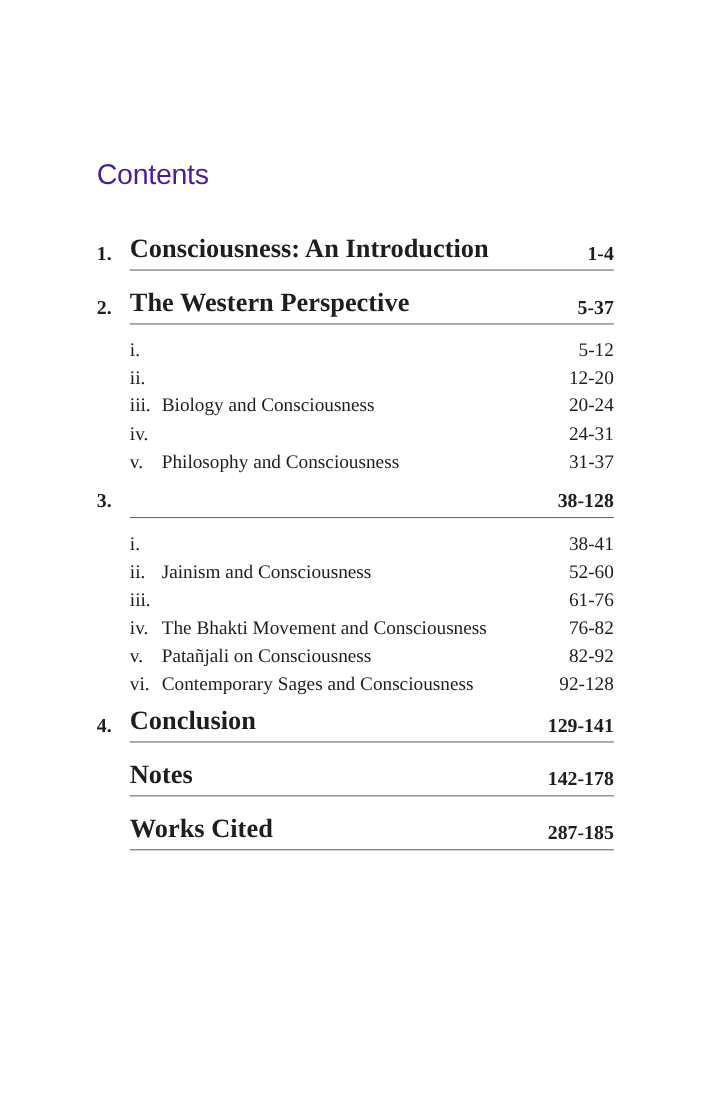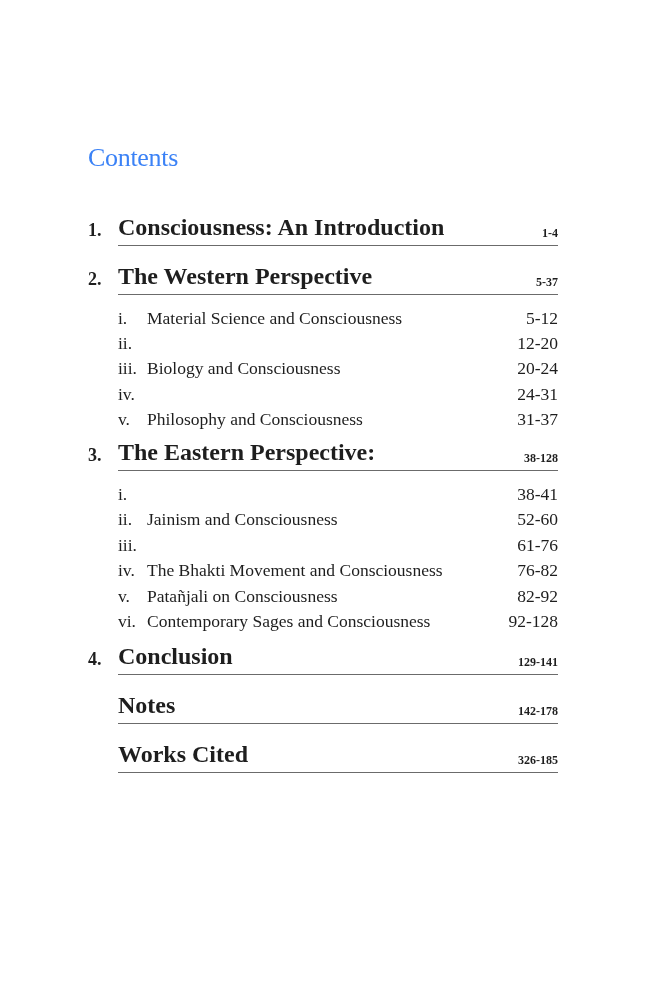--- a/index.html
+++ b/index.html
@@ -12,25 +12,25 @@
       height: 1000px;
       position: relative;
       overflow: hidden;
       color: #1e1e1e;
       font-family: "Liberation Serif", "DejaVu Serif", serif;
     }
     .page-title {
       position: absolute;
       left: 88px;
       top: 126px;
-      font-family: Liberation Serif, serif;
+      font-family: Liberation Sans, sans-serif;
       font-size: 26px;
       font-weight: normal;
       letter-spacing: -0.3px;
-      color: #3b82f6;
+      color: #4c1d95;
     }
     .toc {
       position: absolute;
       left: 88px;
       width: 470px;
       top: 0;
     }
     .chapter {
       position: absolute;
       left: 0;
@@ -57,21 +57,21 @@
       left: 0;
       bottom: 4px;
       font-weight: bold;
       font-size: 24px;
     }
     .chapter .pages {
       position: absolute;
       right: 0;
       bottom: 4px;
       font-weight: bold;
-      font-size: 12px;
+      font-size: 18px;
       margin-top: 12px;
     }
     .section {
       position: absolute;
       left: 30px;
       width: 440px;
       height: 24px;
       font-size: 17.5px;
     }
     .section .snum {
@@ -109,21 +109,20 @@
     <div class="chapter" style="top:267px">
       <span class="num">2.</span>
       <div class="title-wrap">
         <span class="title">The Western Perspective</span>
         <span class="pages">5-37</span>
       </div>
     </div>
 
     <div class="section" style="top:308px">
       <span class="snum">i.</span>
-      <span class="stitle">Material Science and Consciousness</span>
       <span class="spages">5-12</span>
     </div>
     <div class="section" style="top:333px">
       <span class="snum">ii.</span>
       <span class="spages">12-20</span>
     </div>
     <div class="section" style="top:358px">
       <span class="snum">iii.</span>
       <span class="stitle">Biology and Consciousness</span>
       <span class="spages">20-24</span>
@@ -134,21 +133,20 @@
     </div>
     <div class="section" style="top:409px">
       <span class="snum">v.</span>
       <span class="stitle">Philosophy and Consciousness</span>
       <span class="spages">31-37</span>
     </div>
 
     <div class="chapter" style="top:443px">
       <span class="num">3.</span>
       <div class="title-wrap">
-        <span class="title">The Eastern Perspective:</span>
         <span class="pages">38-128</span>
       </div>
     </div>
 
     <div class="section" style="top:484px">
       <span class="snum">i.</span>
       <span class="spages">38-41</span>
     </div>
     <div class="section" style="top:509px">
       <span class="snum">ii.</span>
@@ -186,18 +184,18 @@
     <div class="chapter" style="top:696px">
       <div class="title-wrap">
         <span class="title">Notes</span>
         <span class="pages">142-178</span>
       </div>
     </div>
 
     <div class="chapter" style="top:745px">
       <div class="title-wrap">
         <span class="title">Works Cited</span>
-        <span class="pages">326-185</span>
+        <span class="pages">287-185</span>
       </div>
     </div>
 
   </div>
 </div>
 
 </body></html>

